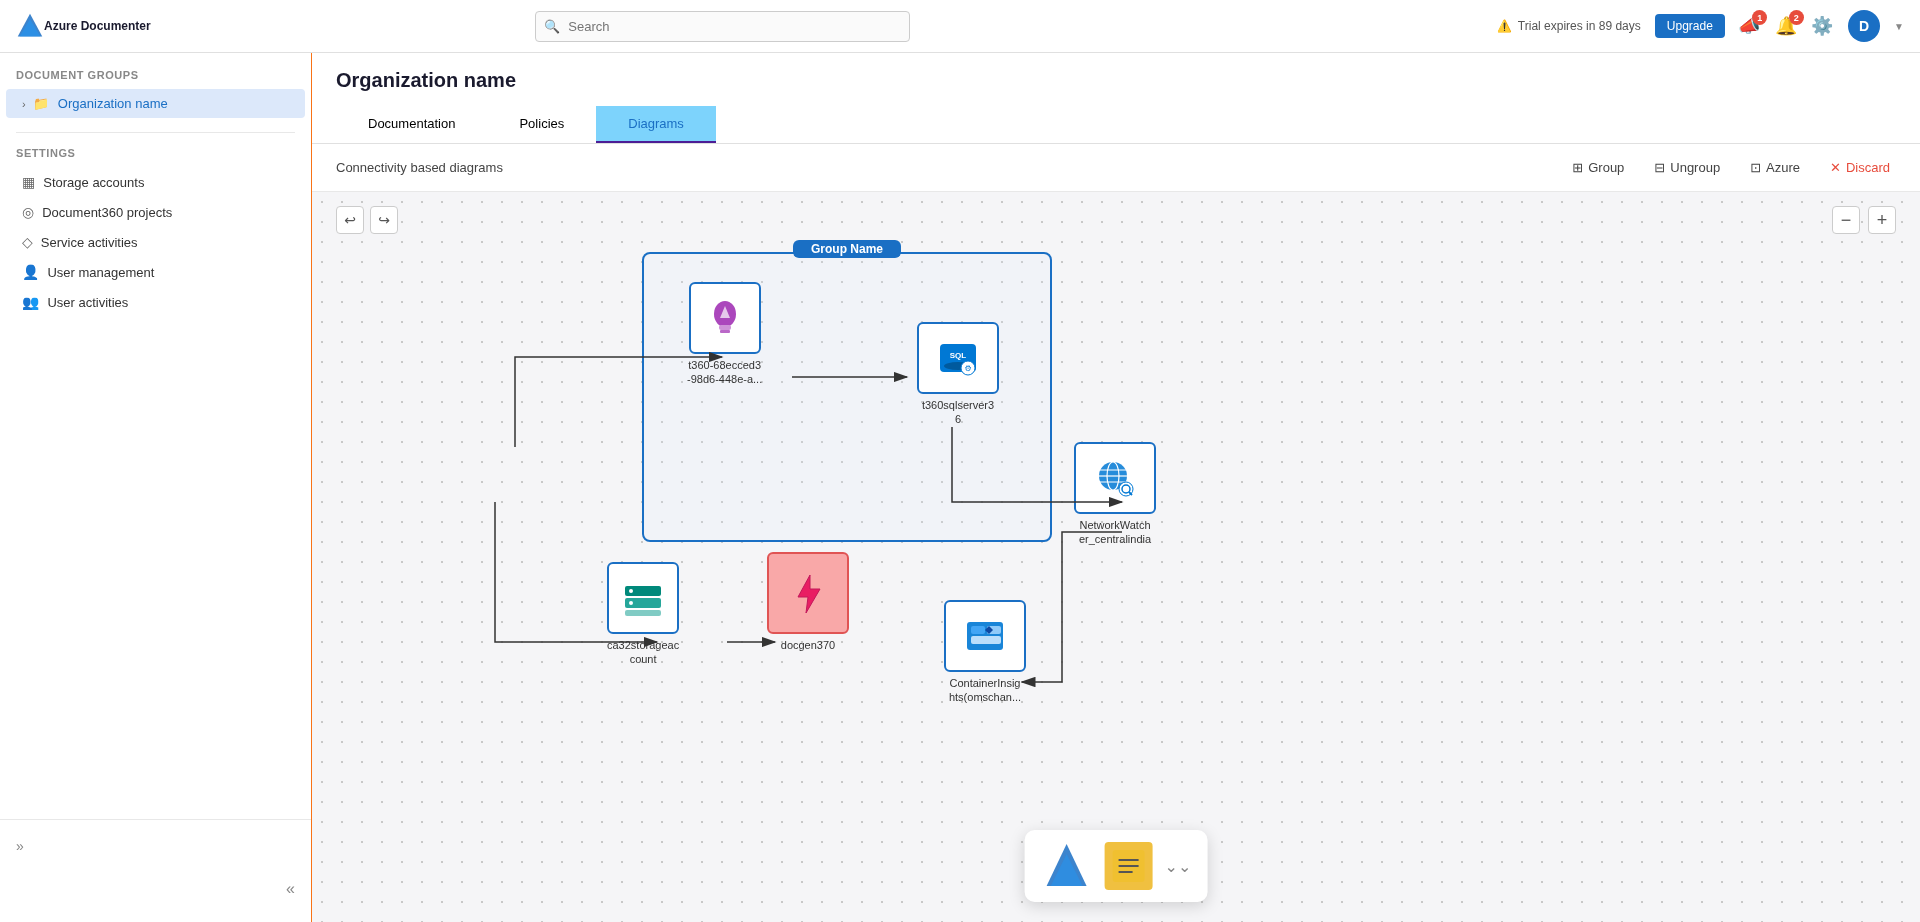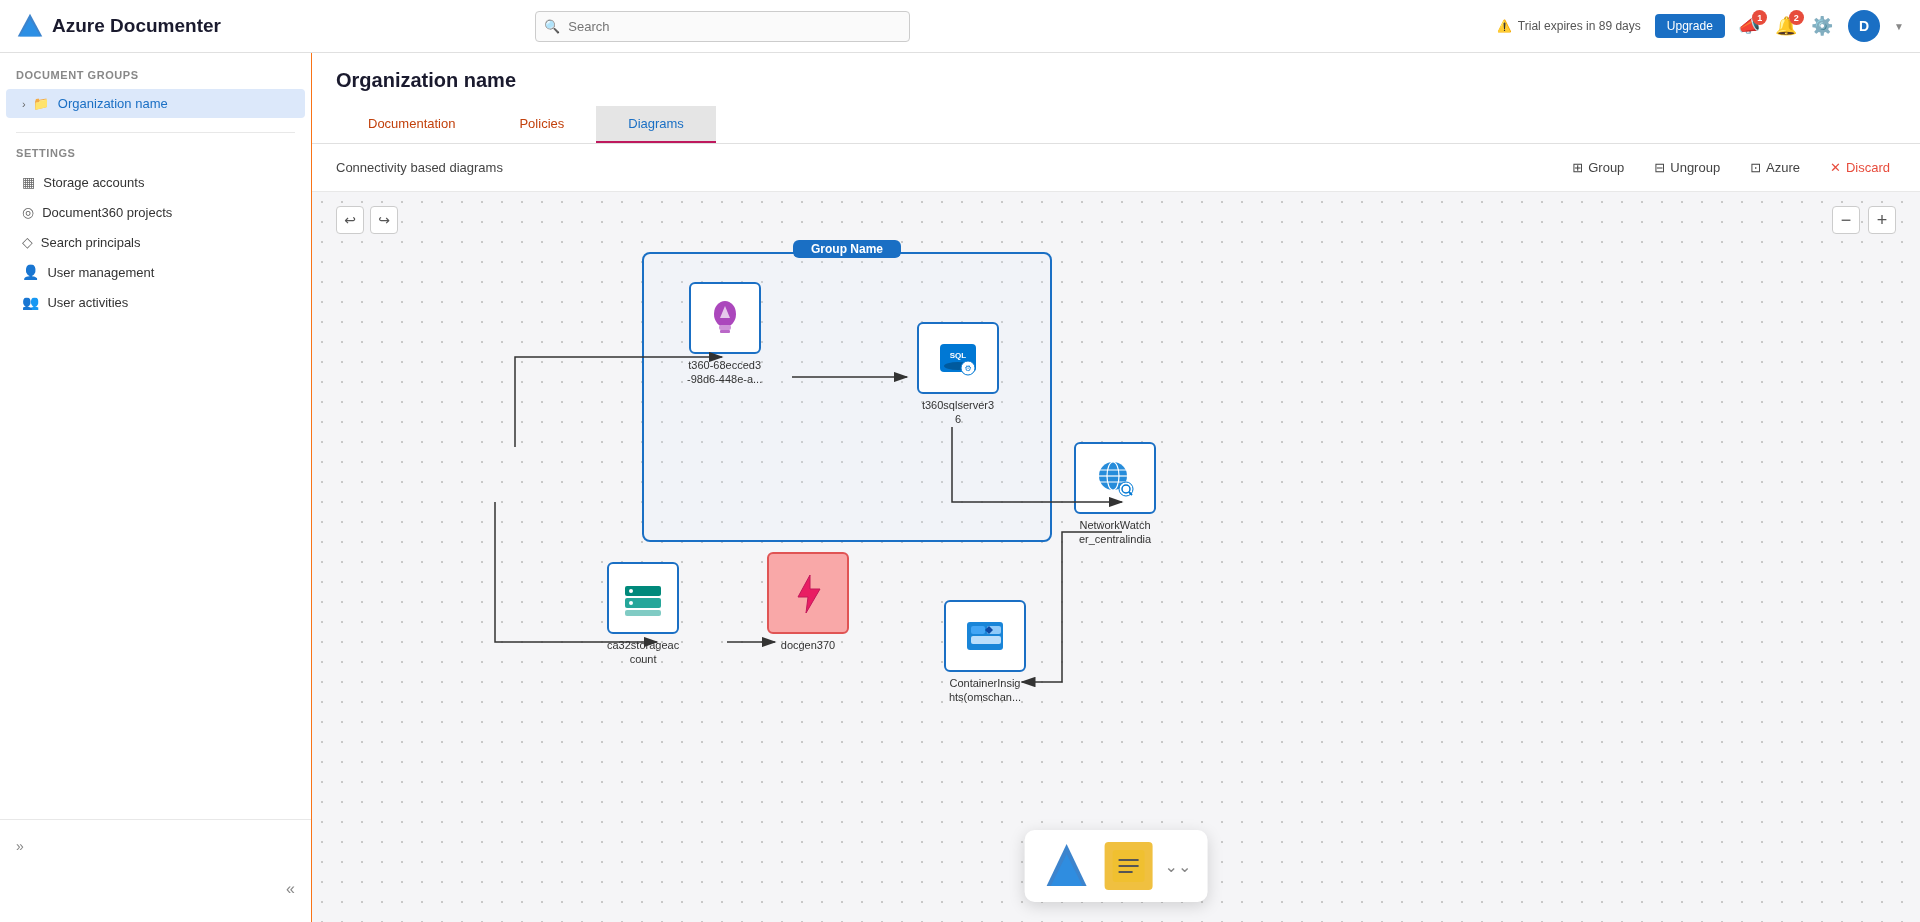--- a/index.html
+++ b/index.html
@@ -13,22 +13,21 @@
       display: flex;
       align-items: center;
       padding: 0 16px;
       gap: 12px;
       z-index: 100;
       position: relative;
     }
     .topnav-logo {
       display: flex;
       align-items: center;
-      gap: 8px;
-      font-size: 19px;
+      font-size: 12px;
       font-weight: 600;
       color: #1a1a2e;
       min-width: 220px;
     }
     .logo-icon {
       width: 28px;
       height: 28px;
     }
     .search-bar {
       flex: 0 0 375px;
@@ -200,28 +199,28 @@
       margin-bottom: 14px;
     }
     .tabs {
       display: flex;
       gap: 0;
     }
     .tab {
       padding: 10px 32px;
       font-size: 13px;
       cursor: pointer;
-      color: #c2410c;
+      color: #000000;
       border-bottom: 2px solid transparent;
       white-space: nowrap;
     }
     .tab.active {
       color: #1a6fc4;
-      border-bottom: 2px solid #be185d;
-      background: #e5e5e5;
+      border-bottom: 2px solid #4c1d95;
+      background: #7dd3fc;
       font-weight: 500;
     }
 
     
     .diagram-area {
       flex: 1;
       display: flex;
       flex-direction: column;
       overflow: hidden;
     }
@@ -456,21 +455,21 @@
     <div class="sidebar-item">
       <span class="item-icon">▦</span>
       <span>Storage accounts</span>
     </div>
     <div class="sidebar-item">
       <span class="item-icon">◎</span>
       <span>Document360 projects</span>
     </div>
     <div class="sidebar-item">
       <span class="item-icon">◇</span>
-      <span>Search principals</span>
+      <span>Service activities</span>
     </div>
     <div class="sidebar-item">
       <span class="item-icon">👤</span>
       <span>User management</span>
     </div>
     <div class="sidebar-item">
       <span class="item-icon">👥</span>
       <span>User activities</span>
     </div>
 

